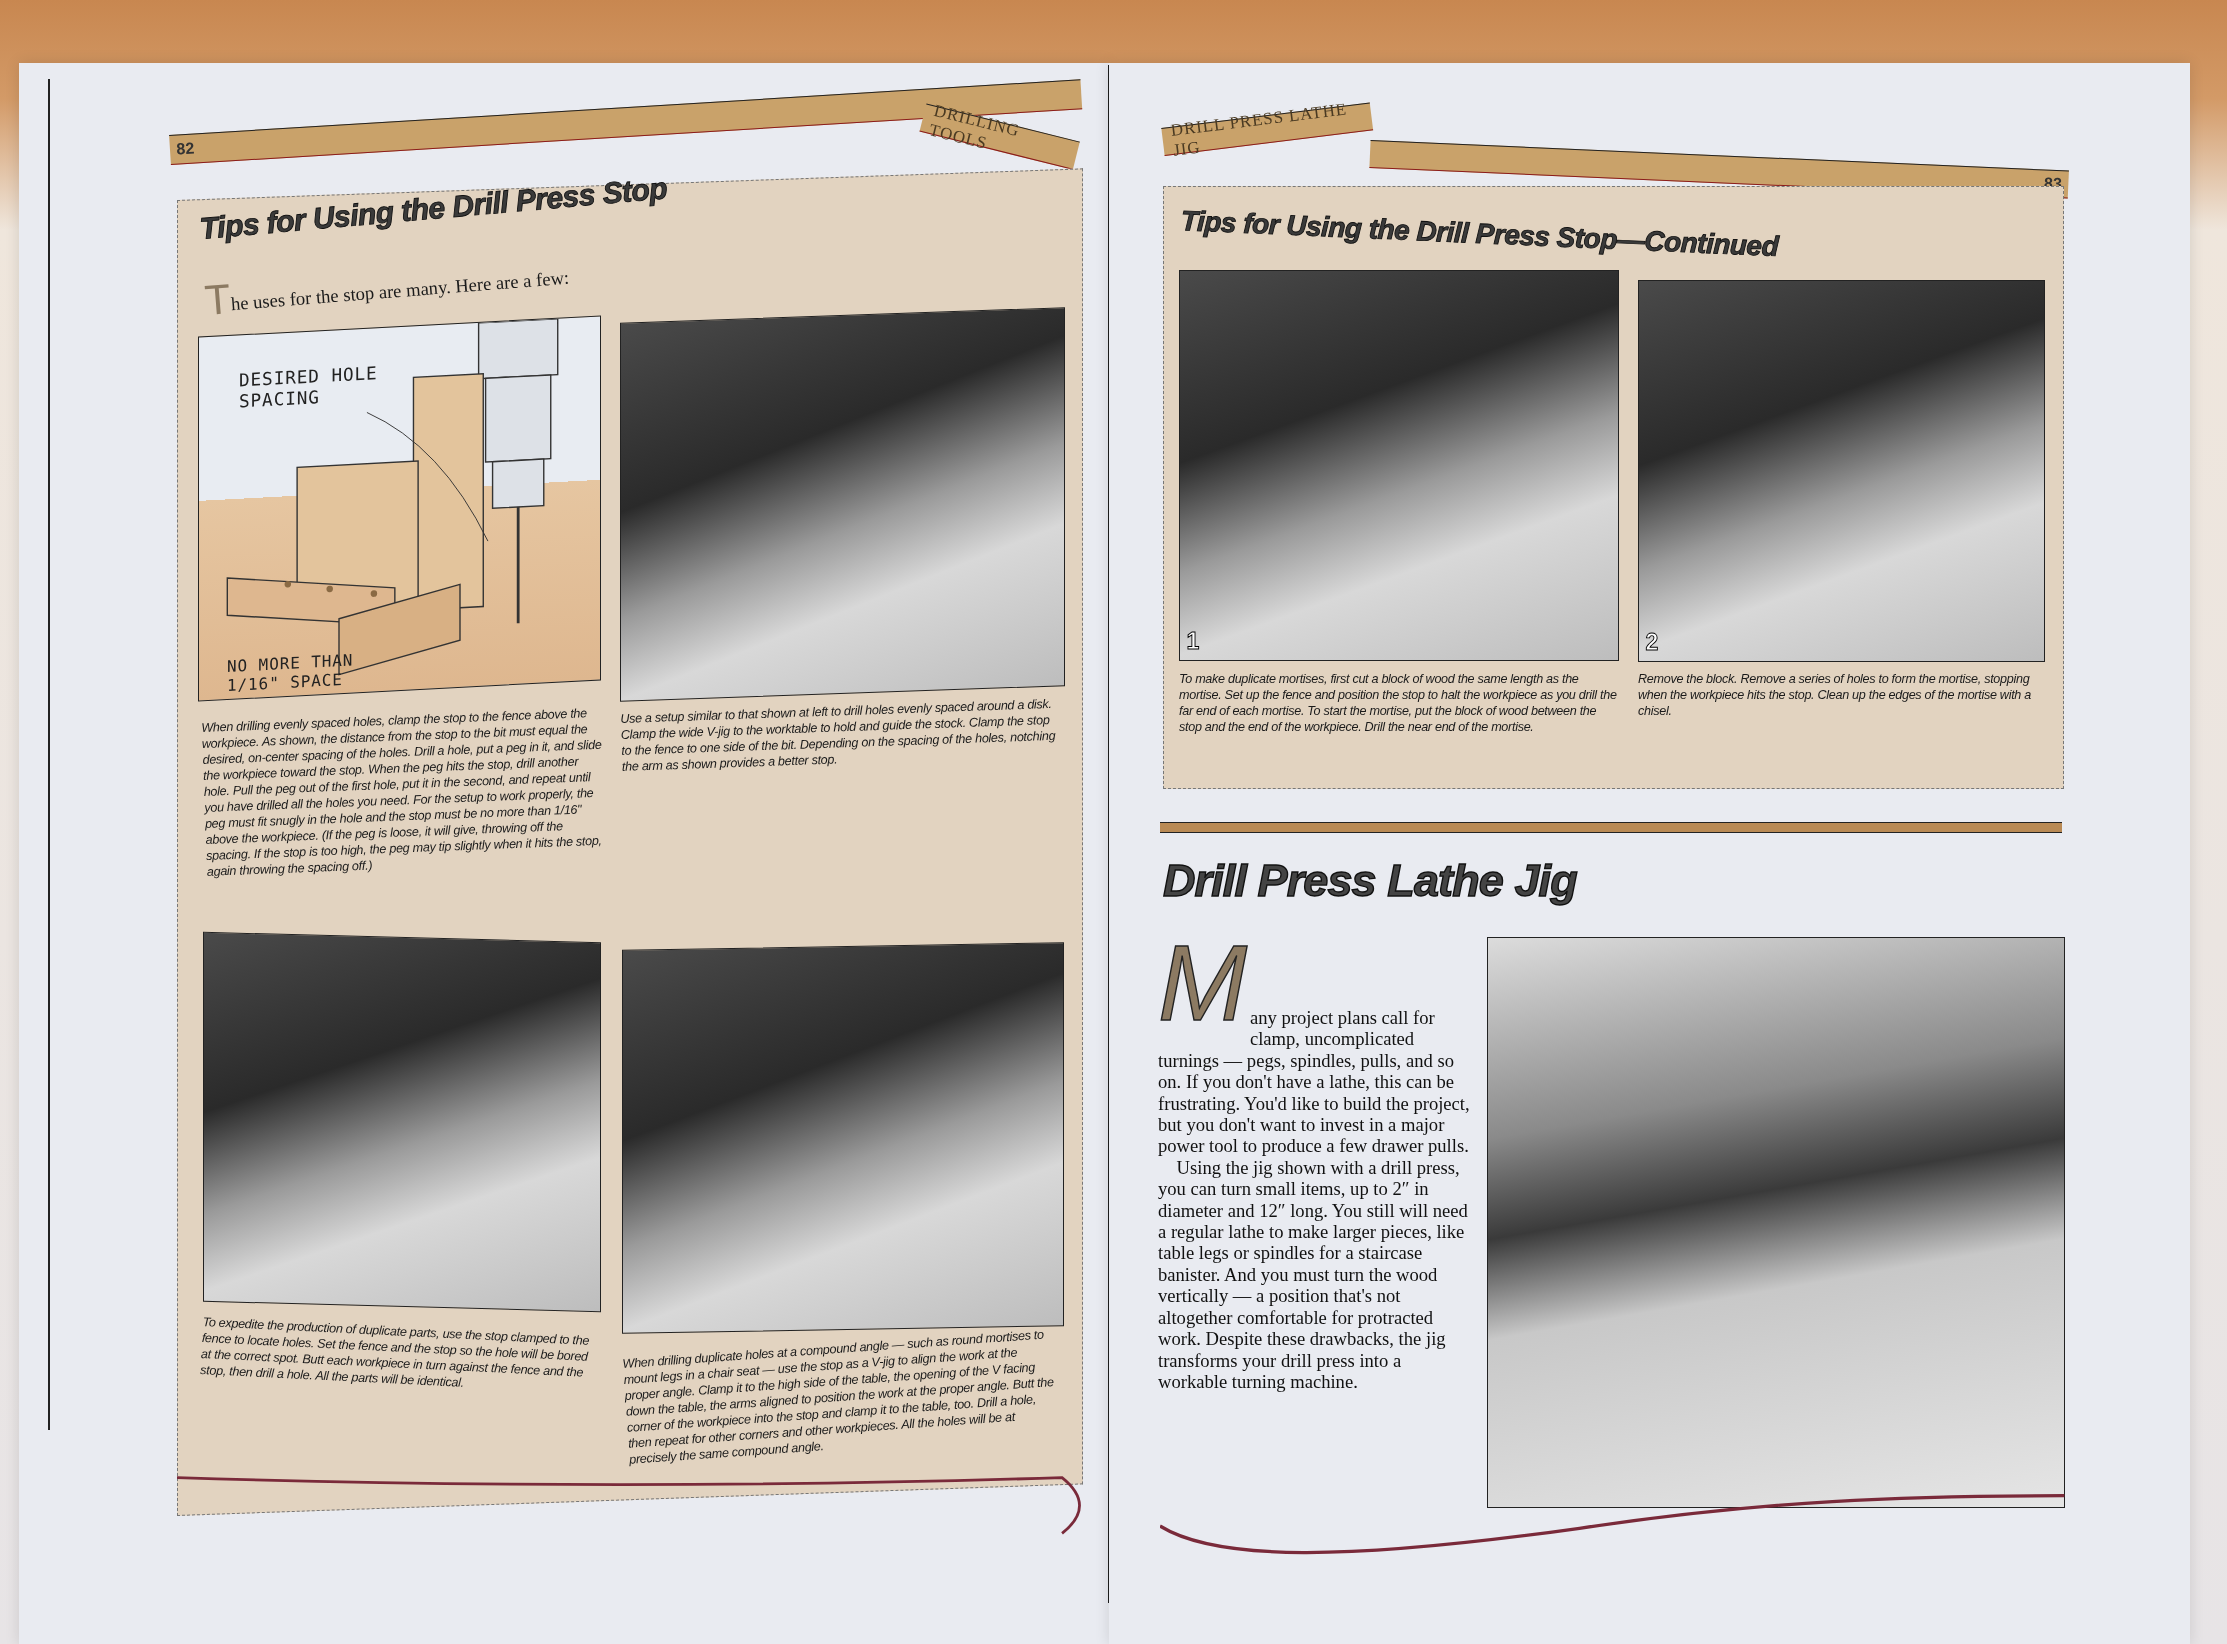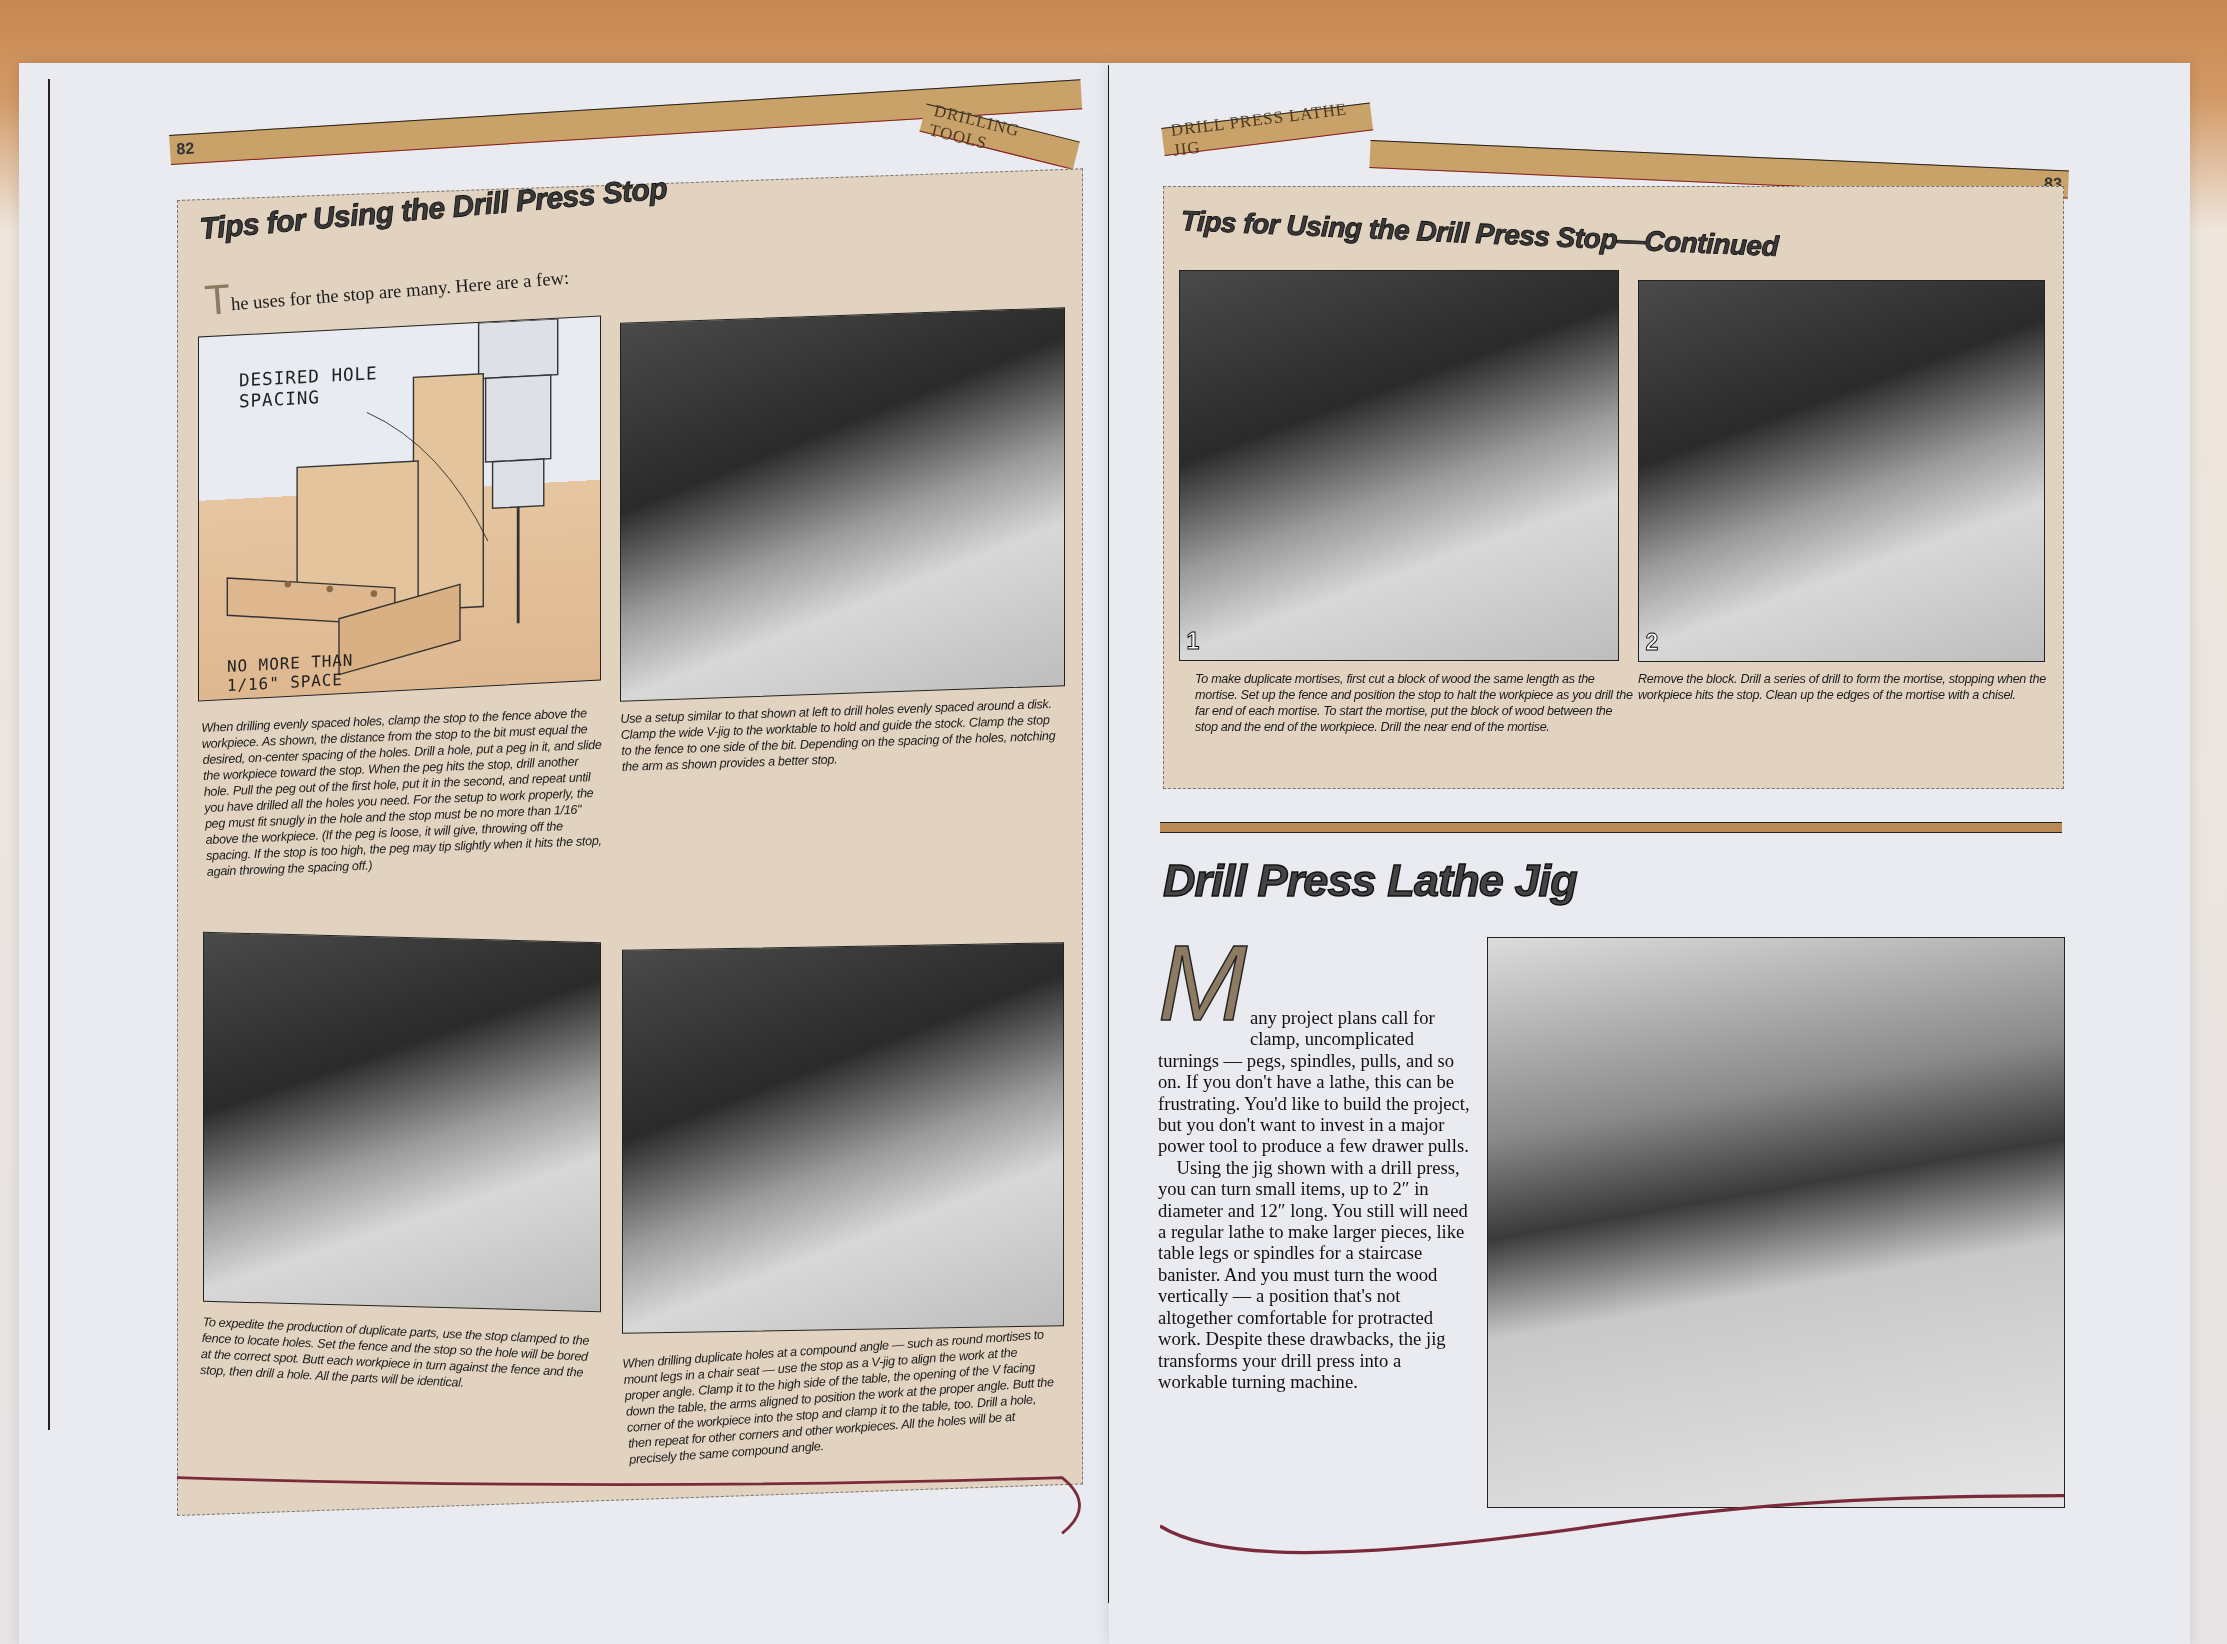--- a/index.html
+++ b/index.html
@@ -103,22 +103,22 @@
 
 <div class="panel-title" style="position:absolute;left:1181px;top:205px;transform:rotate(2.5deg);transform-origin:left center;font-size:28px;">Tips for Using the Drill Press Stop—Continued</div>
 
 <div class="photo bw" style="left:1179px;top:270px;width:438px;height:389px;">
   <span class="photo-num">1</span>
 </div>
 <div class="photo bw" style="left:1638px;top:280px;width:405px;height:380px;">
   <span class="photo-num">2</span>
 </div>
 
-<div class="caption" style="left:1179px;top:671px;width:443px;margin-left:16px;">To make duplicate mortises, first cut a block of wood the same length as the mortise. Set up the fence and position the stop to halt the workpiece as you drill the far end of each mortise. To start the mortise, put the block of wood between the stop and the end of the workpiece. Drill the near end of the mortise.</div>
-<div class="caption" style="left:1638px;top:671px;width:419px;">Remove the block. Drill a series of drill to form the mortise, stopping when the workpiece hits the stop. Clean up the edges of the mortise with a chisel.</div>
+<div class="caption" style="left:1179px;top:671px;width:443px;">To make duplicate mortises, first cut a block of wood the same length as the mortise. Set up the fence and position the stop to halt the workpiece as you drill the far end of each mortise. To start the mortise, put the block of wood between the stop and the end of the workpiece. Drill the near end of the mortise.</div>
+<div class="caption" style="left:1638px;top:671px;width:419px;">Remove the block. Remove a series of holes to form the mortise, stopping when the workpiece hits the stop. Clean up the edges of the mortise with a chisel.</div>
 
 <div class="divider" style="left:1160px;top:822px;width:902px;height:9.3px;"></div>
 
 <div class="section-title" style="left:1163px;top:855px;">Drill Press Lathe Jig</div>
 
 <div class="body-text" style="left:1158px;top:1007px;width:317px;">
   <p style="margin:0;"><span class="dropcap-m">M</span><span>any project plans call for clamp, uncomplicated turnings — pegs, spindles, pulls, and so on. If you don't have a lathe, this can be frustrating. You'd like to build the project, but you don't want to invest in a major power tool to produce a few drawer pulls.</span></p>
   <p style="margin:0;text-indent:18.6px;">Using the jig shown with a drill press, you can turn small items, up to 2″ in diameter and 12″ long. You still will need a regular lathe to make larger pieces, like table legs or spindles for a staircase banister. And you must turn the wood vertically — a position that's not altogether comfortable for protracted work. Despite these drawbacks, the jig transforms your drill press into a workable turning machine.</p>
 </div>
 

